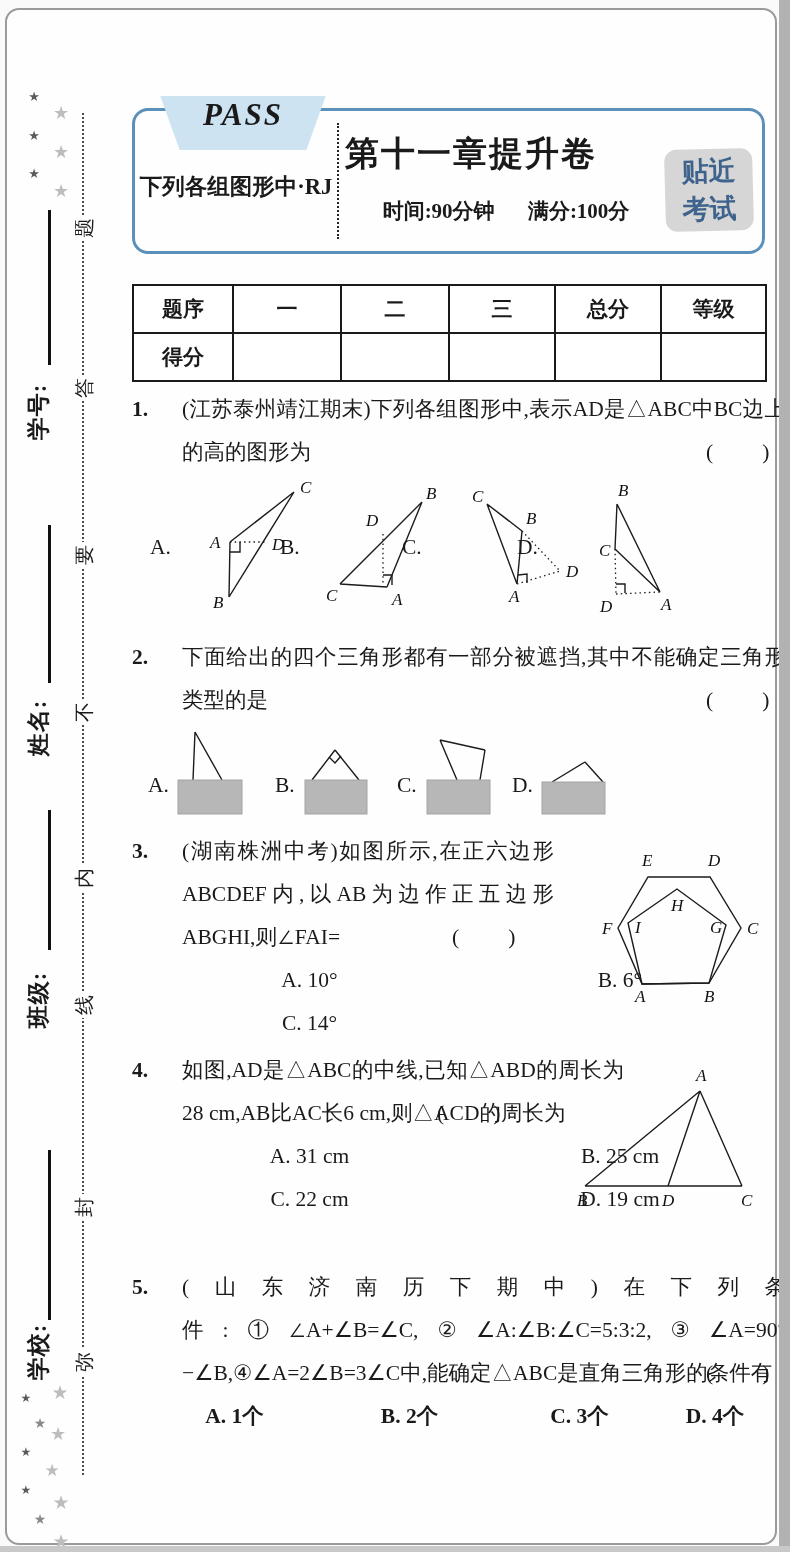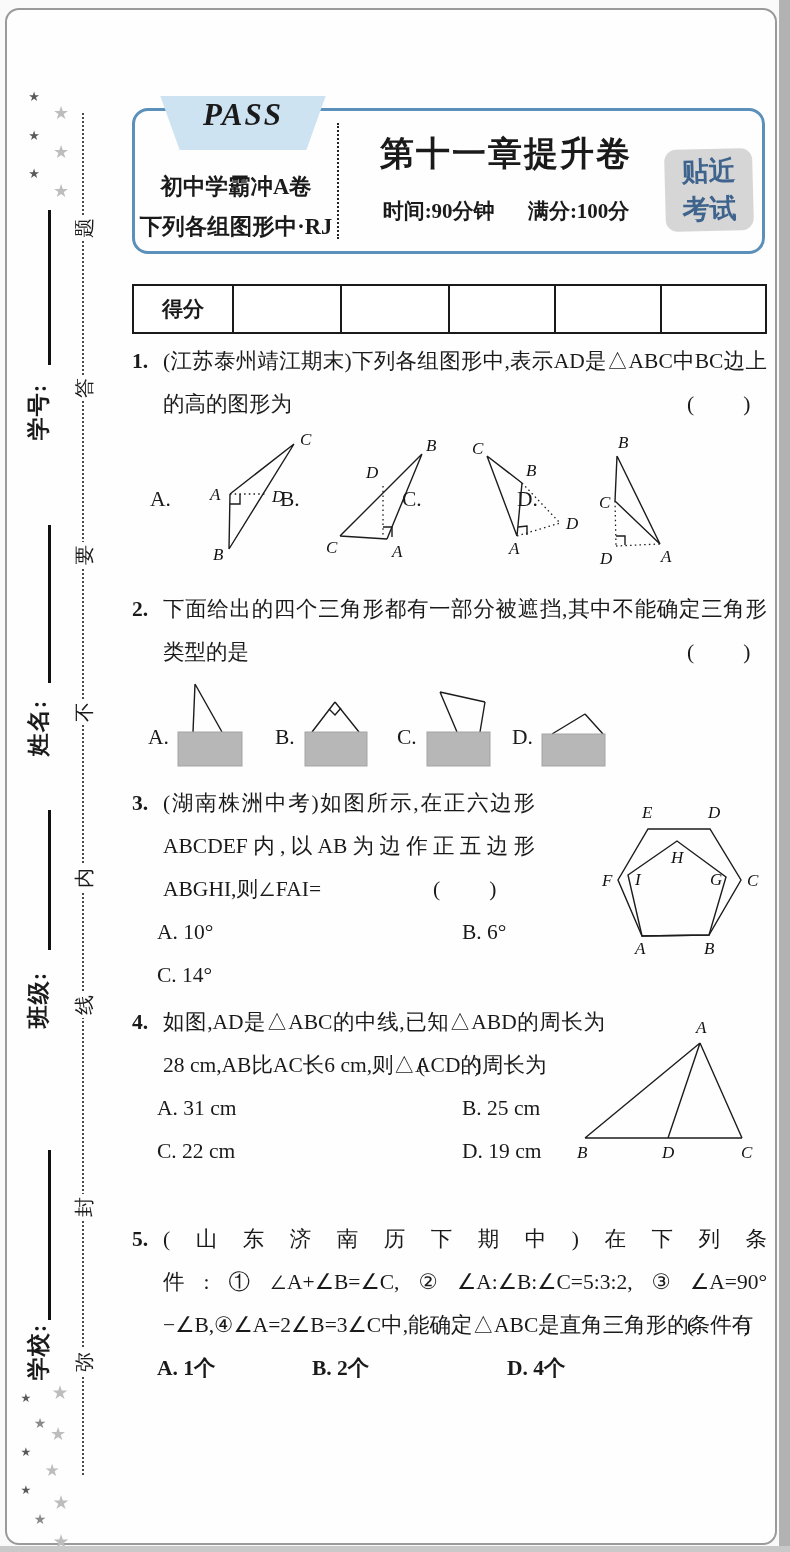--- a/index.html
+++ b/index.html
@@ -15,40 +15,40 @@
   .flabel{position:absolute;left:38px;transform:translate(-50%,-50%) rotate(-90deg);font-weight:bold;font-size:23px;white-space:nowrap;letter-spacing:1px;}
   .seal-dotted{position:absolute;left:82px;top:113px;height:1362px;border-left:2px dotted #4a4a4a;}
   .seal-char{position:absolute;left:84px;transform:translate(-50%,-50%) rotate(-90deg);font-size:20px;background:#fefefe;padding:1px 3px;}
   
   .content{position:absolute;left:130px;top:0;width:648px;height:100%;}
   .hdr-box{position:relative;margin:108px 0 0 2px;width:627px;height:140px;border:3.5px solid #5b90ba;border-radius:16px;}
   .pass-tab{position:absolute;left:20px;top:-15px;width:176px;height:54px;background:#cde3f2;clip-path:polygon(3% 0,97% 0,86% 100%,14% 100%);text-align:center;}
   .pass-word{font-family:"Liberation Serif",serif;font-weight:bold;font-style:italic;font-size:31px;letter-spacing:2px;display:inline-block;margin-top:1px;}
   .series{position:absolute;left:0;top:56px;width:202px;text-align:center;font-weight:bold;font-size:22.5px;line-height:40px;}
   .hdr-divider{position:absolute;left:202px;top:12px;height:116px;border-left:2.5px dotted #222;}
-  .exam-title{position:absolute;left:210px;top:20px;width:322px;text-align:center;font-size:34px;font-weight:bold;letter-spacing:2px;white-space:nowrap;}
+  .exam-title{position:absolute;left:210px;top:20px;width:322px;text-align:left;font-size:34px;font-weight:bold;letter-spacing:2px;white-space:nowrap;}
   .exam-meta{position:absolute;left:206px;top:86px;width:330px;text-align:center;font-size:21px;font-weight:bold;white-space:nowrap;}
   .exam-meta span{margin:15px 14px;}
   .badge{position:absolute;right:9px;top:38px;width:88px;height:82px;background:#d6d6d6;border-radius:12px;transform:rotate(-1.5deg);color:#3e638c;font-weight:bold;font-size:27px;line-height:38px;text-align:center;padding-top:3px;box-sizing:border-box;font-family:"Liberation Sans",sans-serif;}
   table.score{margin:30px 0 0 2px;border-collapse:collapse;width:633px;table-layout:fixed;}
   table.score td{border:2px solid #1a1a1a;height:44px;text-align:center;font-size:21px;font-weight:bold;background:#fff;}
   .sec-title{margin:25px 0 0 3px;color:#4d7fb3;font-weight:bold;font-size:22px;letter-spacing:0.5px;}
   .q{position:relative;font-size:21.5px;line-height:43px;margin-left:2px;}
   .q-num{position:absolute;left:0;top:0;font-weight:bold;}
-  .q-text{margin-left:31px;text-align:justify;position:relative;}
+  .q-text{margin-left:50px;text-align:justify;position:relative;}
   .bracket{position:absolute;bottom:0;letter-spacing:2px;}
   .figrow{position:relative;}
   .figlabel{position:absolute;font-size:21.5px;}
   .fig{position:absolute;}
   .fig svg{display:block;overflow:visible;}
   .geoline{stroke:#1c1c1c;stroke-width:1.4;fill:none;}
   .geodot{stroke:#1c1c1c;stroke-width:1.3;fill:none;stroke-dasharray:1.5 3.2;}
   .vlab{font-size:17px;font-style:italic;font-family:"Liberation Serif",serif;fill:#111;}
   .cover{fill:#b7b7b7;stroke:#a3a3a3;stroke-width:1;}
-  .opts{margin-left:25px;display:grid;line-height:43px;font-size:21.5px;}
+  .opts{margin-left:25px;display:grid;line-height:43px;font-size:21.5px;text-align:center;}
   .opts2{grid-template-columns:305px auto;}
   .opts4{grid-template-columns:155px 195px 145px auto;font-weight:bold;}
 </style>
 </head>
 <body>
 
 <div class="screen">
   <div class="page-card"></div>
 
   <div class="seal-sidebar">
@@ -91,21 +91,20 @@
     <span class="seal-char" style="top:1362px;">弥</span>
   </div>
 
   <div class="content">
 
     <div class="hdr-box">
       <div class="pass-tab">
         <span class="pass-word">PASS</span>
       </div>
       <div class="series">
-        <div>初中学霸冲A卷</div>
         <div>下列各组图形中·RJ</div>
       </div>
       <div class="hdr-divider"></div>
       <div class="exam-title">第十一章提升卷</div>
       <div class="exam-meta">
         <span>时间:90分钟</span>
         <span>满分:100分</span>
       </div>
       <div class="badge">
         <div>贴近</div>
@@ -116,20 +115,28 @@
     <table class="score">
       <colgroup>
           <col style="width:100px">
           <col style="width:108px">
           <col style="width:108px">
           <col style="width:106px">
           <col style="width:106px">
           <col style="width:105px">
         </colgroup>
       <tbody>
+          <tr>
+        <td>题序</td>
+        <td>一</td>
+        <td>二</td>
+        <td>三</td>
+        <td>总分</td>
+        <td>等级</td>
+      </tr>
       <tr>
         <td>得分</td>
         <td></td>
         <td></td>
         <td></td>
         <td></td>
         <td></td>
       </tr>
     </tbody>
       </table>
@@ -285,20 +292,21 @@
 
     <div class="q" style="margin-top:2px;">
       <span class="q-num">5.</span>
       <div class="q-text" style="width:604px;">
         <span>(山东济南历下期中)在下列条件:①∠A+∠B=∠C,②∠A:∠B:∠C=5:3:2,③∠A=90°−∠B,④∠A=2∠B=3∠C中,能确定△ABC是直角三角形的条件有</span>
         <span class="bracket" style="left:524px;">(　　)</span>
       </div>
       <div class="opts opts4">
         <span>A. 1个</span>
         <span>B. 2个</span>
+        <span>C. 3个</span>
         <span>D. 4个</span>
       </div>
     </div>
 
   </div>
 
   <div class="edge-right"></div>
   <div class="edge-bottom"></div>
 </div>
 

